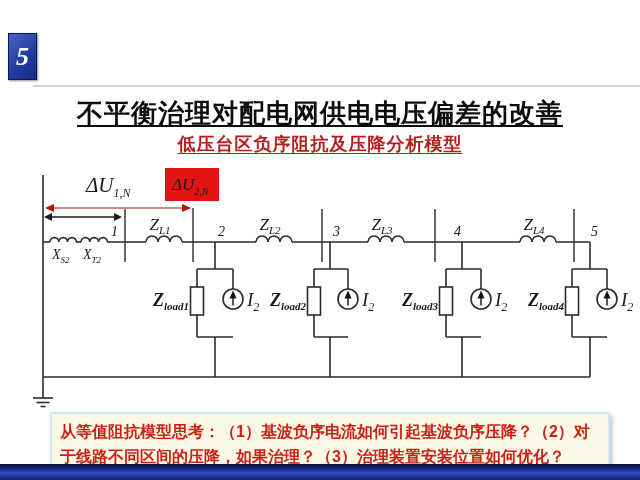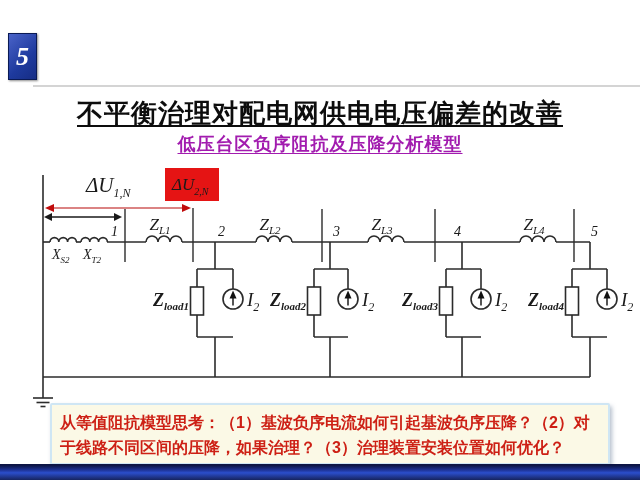--- a/index.html
+++ b/index.html
@@ -21,29 +21,29 @@
   }
   .hdr-rule{position:absolute;left:33px;top:85px;width:607px;height:2px;background:#d4d4d4;}
   
   .title-main{
     position:absolute;left:0;top:96px;width:640px;text-align:center;
     font-size:26px;font-weight:bold;color:#0d0d0d;letter-spacing:1px;
     text-decoration:underline;text-underline-offset:3px;
   }
   .title-sub{
     position:absolute;left:0;top:132px;width:640px;text-align:center;
-    font-size:18px;font-weight:bold;color:#a21caf;letter-spacing:1px;
+    font-size:18px;font-weight:bold;color:#b91c1c;letter-spacing:1px;
     text-decoration:underline;text-underline-offset:3px;
   }
   
   svg .t{font-family:"Liberation Serif",serif;font-style:italic;fill:#1a1a1a;}
   svg .bold{font-weight:bold;}
   
   .note{
-    position:absolute;left:50px;top:403px;width:560px;height:62px;box-sizing:border-box;
+    position:absolute;left:50px;top:412px;width:560px;height:62px;box-sizing:border-box;
     background:#fbf9e6;border:2px solid #cfe6f4;border-radius:2px;
     box-shadow:2px 3px 4px rgba(110,130,155,.5);
     padding:5px 4px 4px 8px;z-index:2;
   }
   .note span{
     color:#cd2015;font-weight:bold;font-size:16px;line-height:25px;letter-spacing:0;
   }
   
   .watermark{
     position:absolute;left:478px;top:439px;z-index:3;display:flex;align-items:center;

